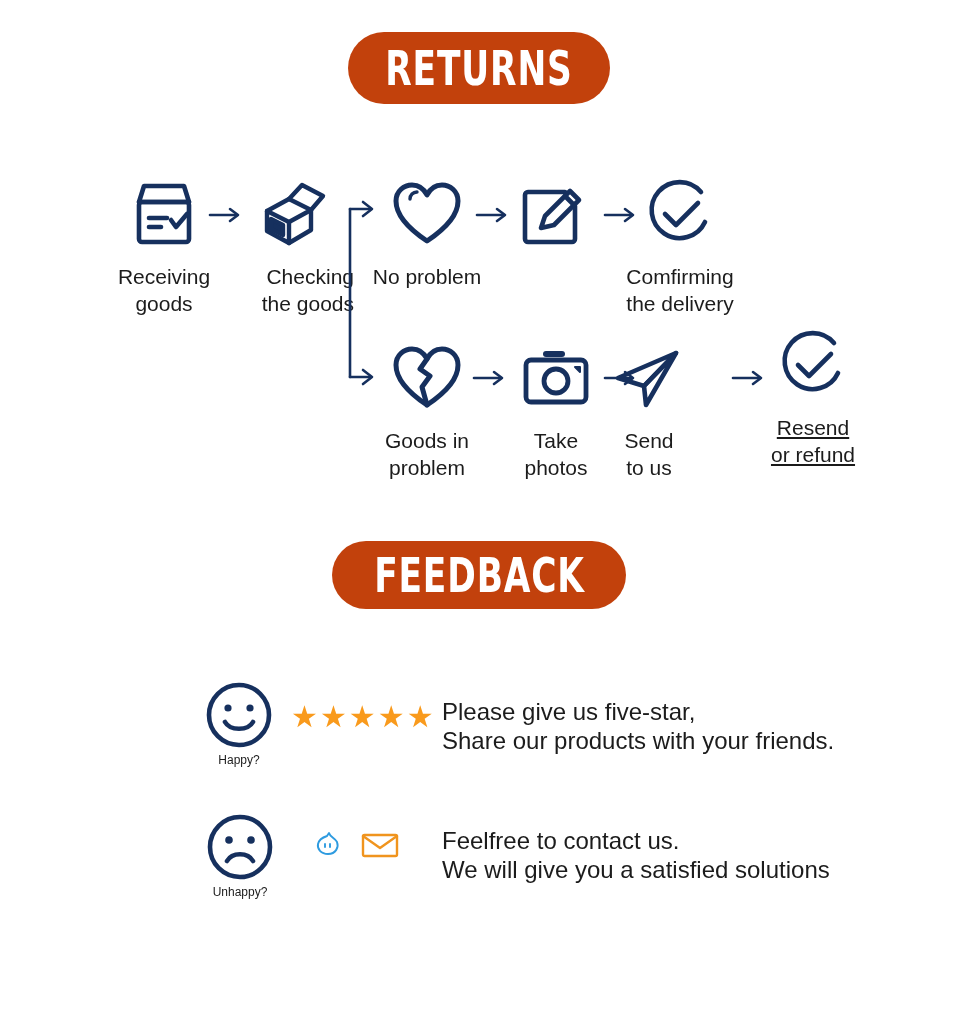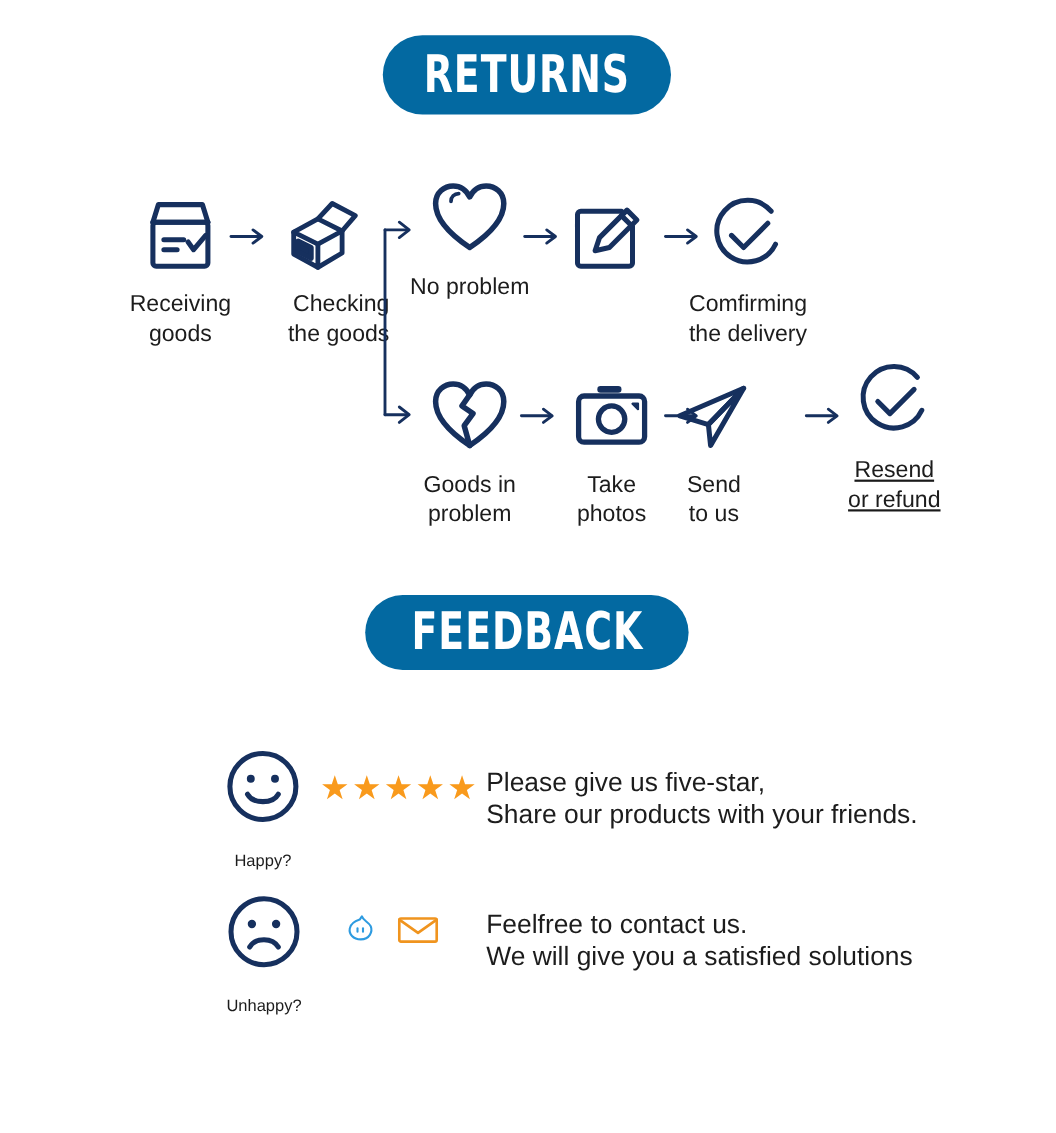--- a/index.html
+++ b/index.html
@@ -12,21 +12,21 @@
     height: 1030px;
     position: relative;
     font-family: "Liberation Sans", sans-serif;
     color: #1a1a1a;
     overflow: hidden;
   }
 
   
   .banner {
     position: absolute;
-    background: #0369a1;
+    background: #c2410c;
     border-radius: 999px;
     display: flex;
     align-items: center;
     justify-content: center;
     gap: 26px;
     box-sizing: border-box;
   }
   .banner-dash {
     display: block;
     width: 11px;
@@ -89,22 +89,22 @@
     position: absolute;
   }
 
   
   .fb-face {
     position: absolute;
     width: 130px;
     text-align: center;
   }
   .fb-face-label {
-    margin-top: 20px;
-    font-size: 15px;
+    margin-top: 0;
+    font-size: 12px;
     color: #1c1c1c;
   }
   .stars {
     position: absolute;
     display: flex;
     gap: 2px;
     color: #f99a1c;
     font-size: 30px;
     line-height: 1;
   }
@@ -166,21 +166,21 @@
 </div>
 
 <svg class="branch" style="left:344px; top:195px;" width="34" height="196" fill="none" stroke="#16305e" stroke-width="2.6" stroke-linecap="round" stroke-linejoin="round">
   <line x1="6" y1="14" x2="6" y2="182"></line>
   <line x1="6" y1="14" x2="26" y2="14"></line>
     <path d="M19 7 L28 14 L19 21"></path>
   <line x1="6" y1="182" x2="26" y2="182"></line>
     <path d="M19 175 L28 182 L19 189"></path>
 </svg>
 
-<div class="step" style="left:362px; top:156px;">
+<div class="step" style="left:362px; top:172px;">
   <div class="step-icon">
     <svg width="74" height="70" viewBox="0 0 74 70" fill="none" stroke="#16305e" stroke-width="5" stroke-linecap="round" stroke-linejoin="round">
       <path d="M37 62 C10 44 6 30 6 22 C6 12 14 6 22 6 C29 6 34 10 37 16 C40 10 45 6 52 6 C60 6 68 12 68 22 C68 30 64 44 37 62 Z"></path>
       <path d="M20 20 C20 16 23 13 27 13" stroke-width="3.4"></path>
     </svg>
   </div>
   <div class="step-label">No problem</div>
 </div>
 
 <svg class="arrow" style="left:474px; top:205px;" viewBox="0 0 36 20" fill="none" stroke="#16305e" stroke-width="2.6" stroke-linecap="round" stroke-linejoin="round">

